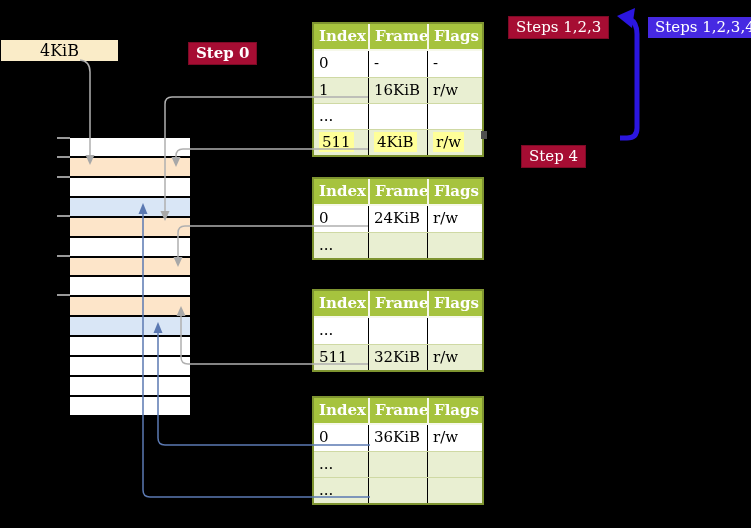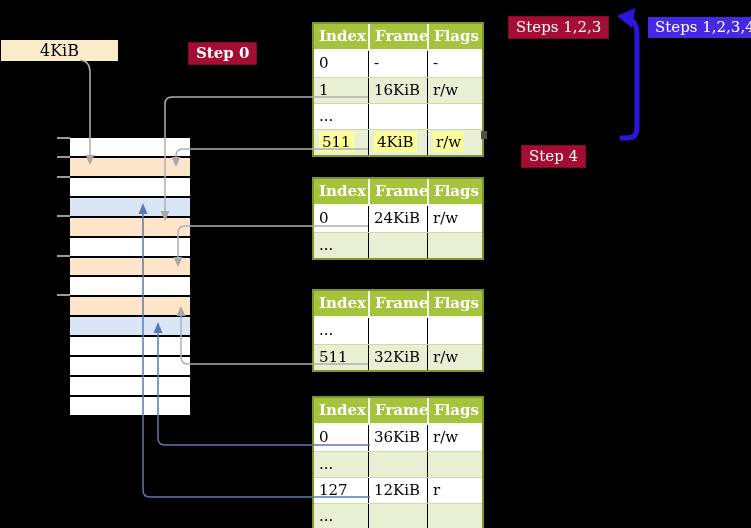--- a/index.html
+++ b/index.html
@@ -147,25 +147,20 @@
     <div class="row">
       <div class="c">0</div>
       <div class="c">36KiB</div>
       <div class="c">r/w</div>
     </div>
     <div class="row shade">
       <div class="c">...</div>
       <div class="c"></div>
       <div class="c"></div>
     </div>
-    <div class="row">
-      <div class="c">127</div>
-      <div class="c">12KiB</div>
-      <div class="c">r</div>
-    </div>
     <div class="row shade">
       <div class="c">...</div>
       <div class="c"></div>
       <div class="c"></div>
     </div>
   </div>
 
   <svg class="overlay" width="751" height="528" viewBox="0 0 751 528">
 
     <g>

